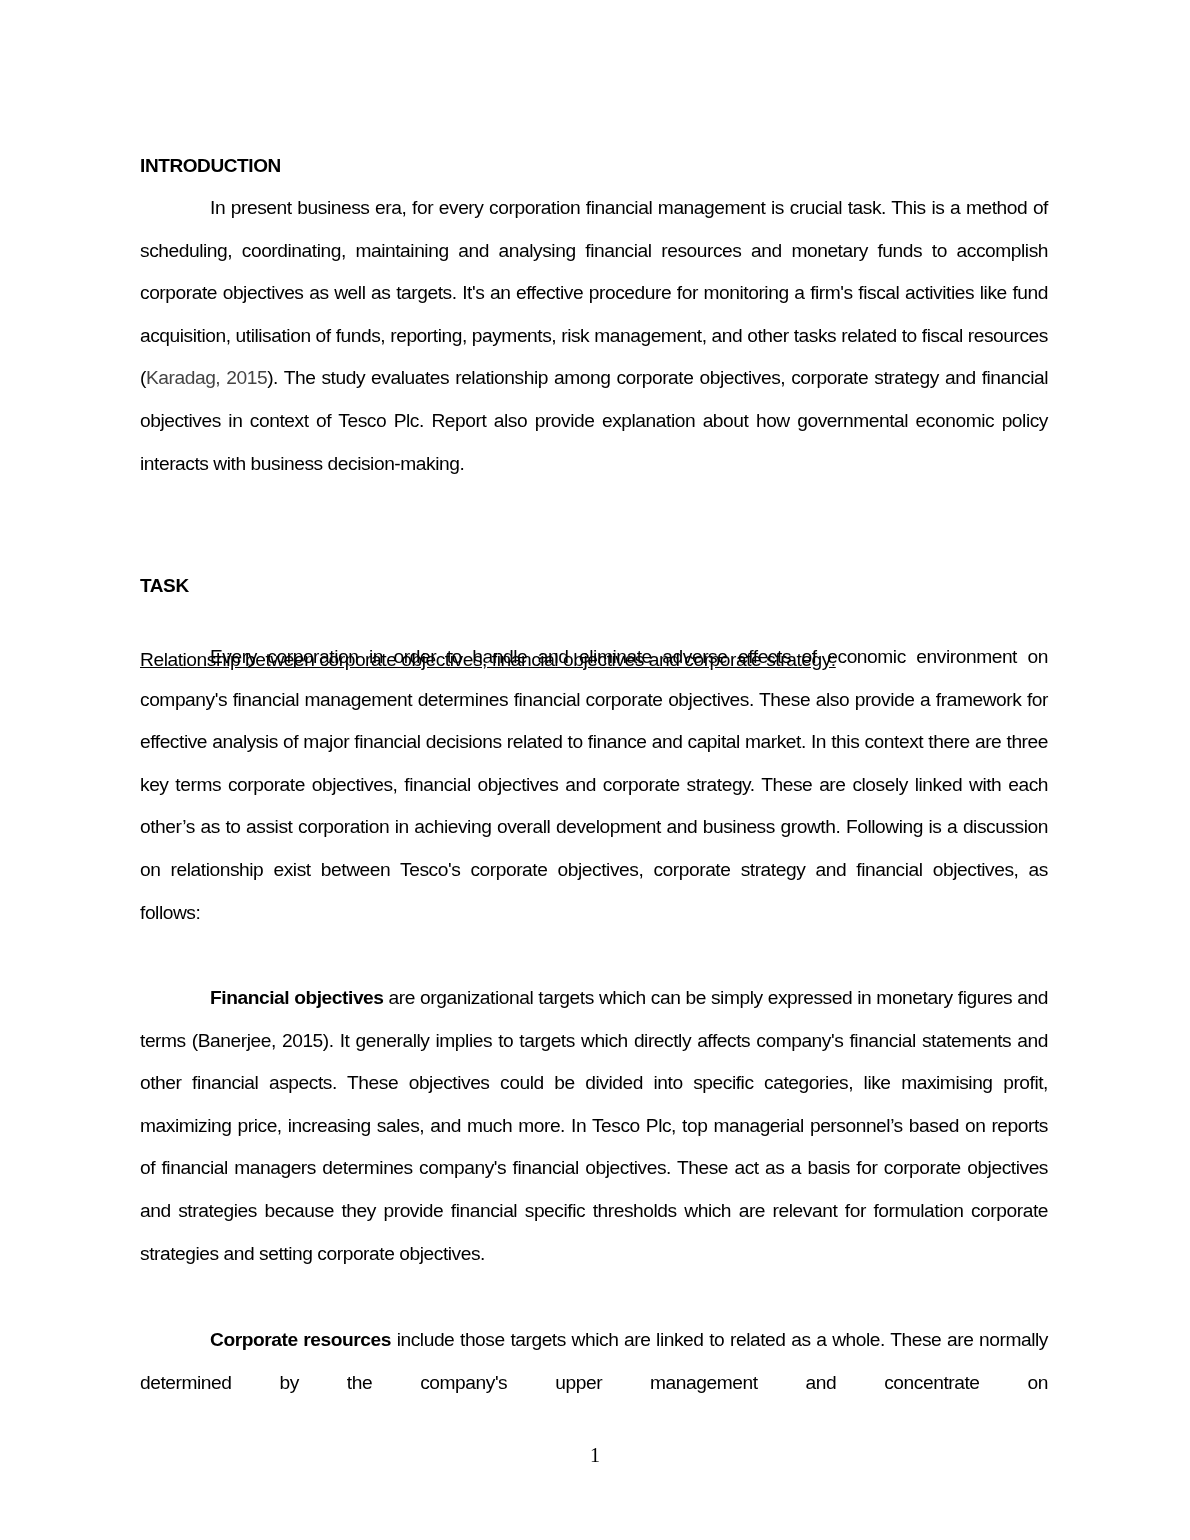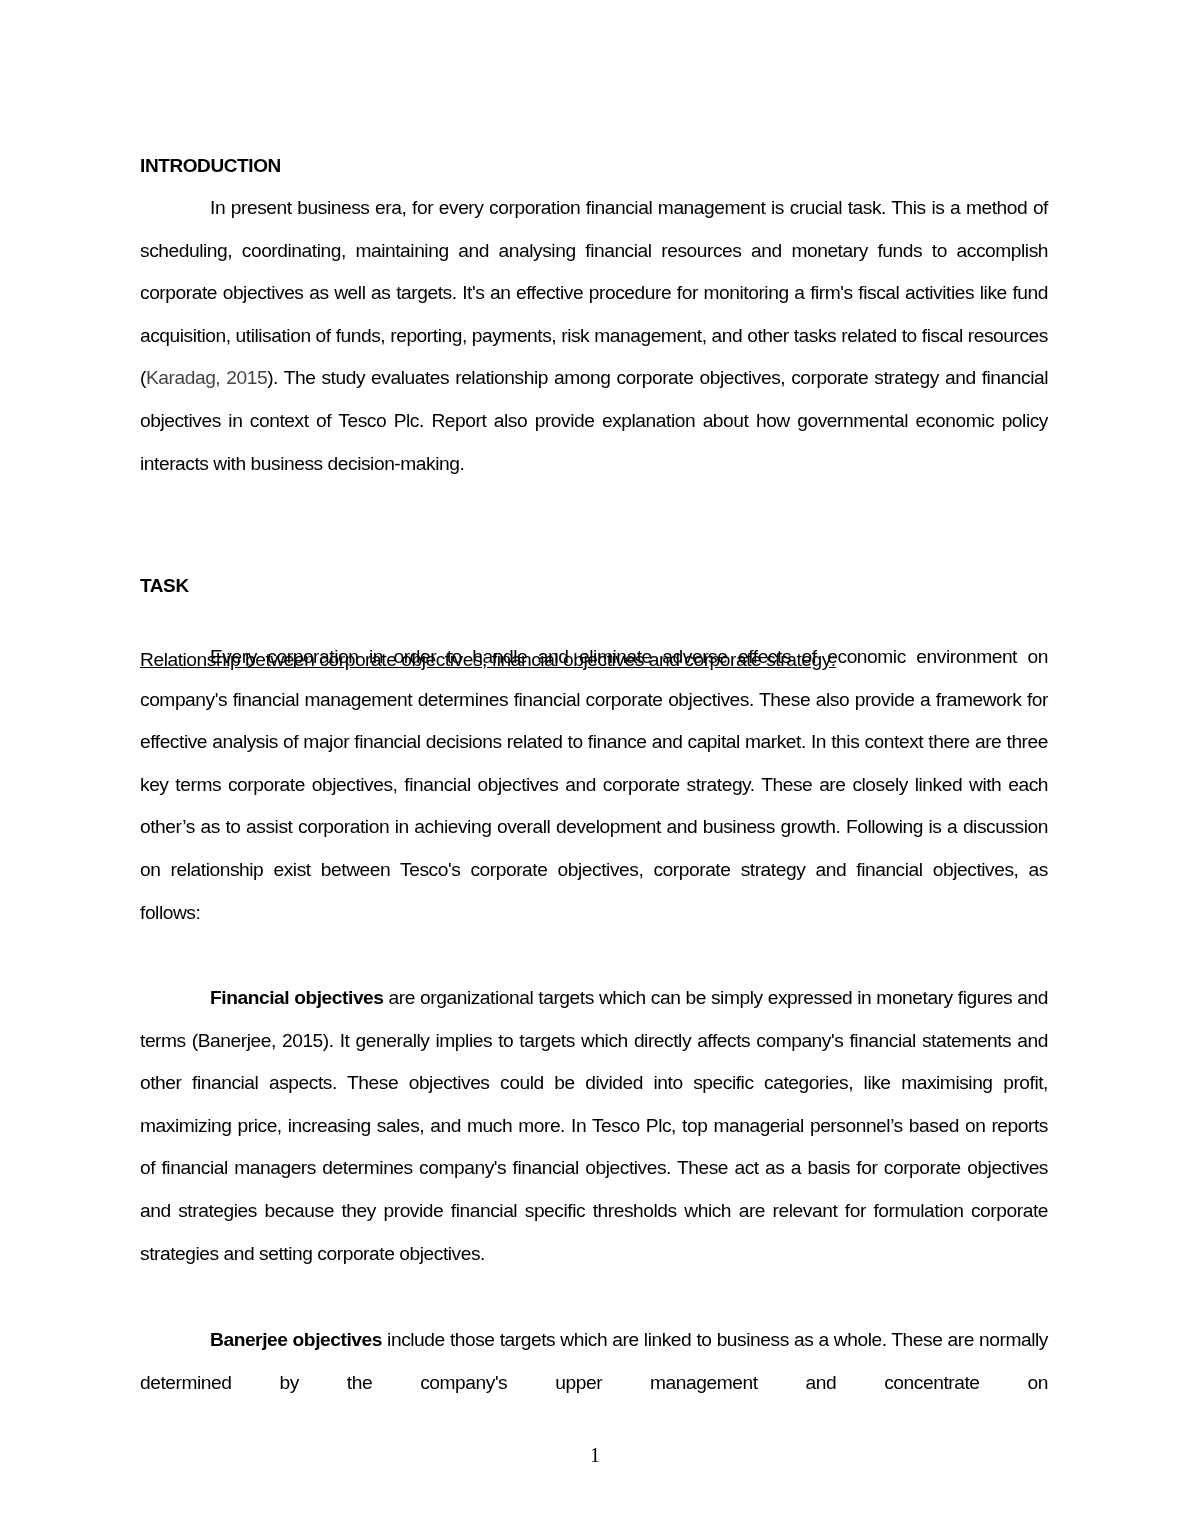--- a/index.html
+++ b/index.html
@@ -27,16 +27,16 @@
   <p class="para indent" style="top:187px; margin:0;"><span>In present business era, for every corporation financial management is crucial task. This is a method of scheduling, coordinating, maintaining and analysing financial resources and monetary funds to accomplish corporate objectives as well as targets. It's an effective procedure for monitoring a firm's fiscal activities like fund acquisition, utilisation of funds, reporting, payments, risk management, and other tasks related to fiscal resources (</span><span class="cite">Karadag, 2015</span><span>). The study evaluates relationship among corporate objectives, corporate strategy and financial objectives in context of Tesco Plc. Report also provide explanation about how governmental economic policy interacts with business decision-making.</span></p>
 
   <div class="heading" style="top:574px;">TASK</div>
 
   <div class="sub" style="top:602px;margin-top:46px;">Relationship between corporate objectives, financial objectives and corporate strategy:</div>
 
   <p class="para indent" style="top:636px; margin:0;">Every corporation in order to handle and eliminate adverse effects of economic environment on company's financial management determines financial corporate objectives. These also provide a framework for effective analysis of major financial decisions related to finance and capital market. In this context there are three key terms corporate objectives, financial objectives and corporate strategy. These are closely linked with each other’s as to assist corporation in achieving overall development and business growth. Following is a discussion on relationship exist between Tesco's corporate objectives, corporate strategy and financial objectives, as follows:</p>
 
   <p class="para indent" style="top:977px; margin:0;"><b>Financial objectives</b><span> are organizational targets which can be simply expressed in monetary figures and terms (Banerjee, 2015). It generally implies to targets which directly affects company's financial statements and other financial aspects. These objectives could be divided into specific categories, like maximising profit, maximizing price, increasing sales, and much more. In Tesco Plc, top managerial personnel’s based on reports of financial managers determines company's financial objectives. These act as a basis for corporate objectives and strategies because they provide financial specific thresholds which are relevant for formulation corporate strategies and setting corporate objectives.</span></p>
 
-  <p class="para indent" style="top:1319px; margin:0; text-align-last: justify;"><b>Banerjee objectives</b><span> include those targets which are linked to business as a whole. These are normally determined by the company's upper management and concentrate on</span></p>
+  <p class="para indent" style="top:1319px; margin:0; text-align-last: justify;"><b>Corporate resources</b><span> include those targets which are linked to related as a whole. These are normally determined by the company's upper management and concentrate on</span></p>
 </div>
 
 <div class="pagenum">1</div>
 
 </body></html>

